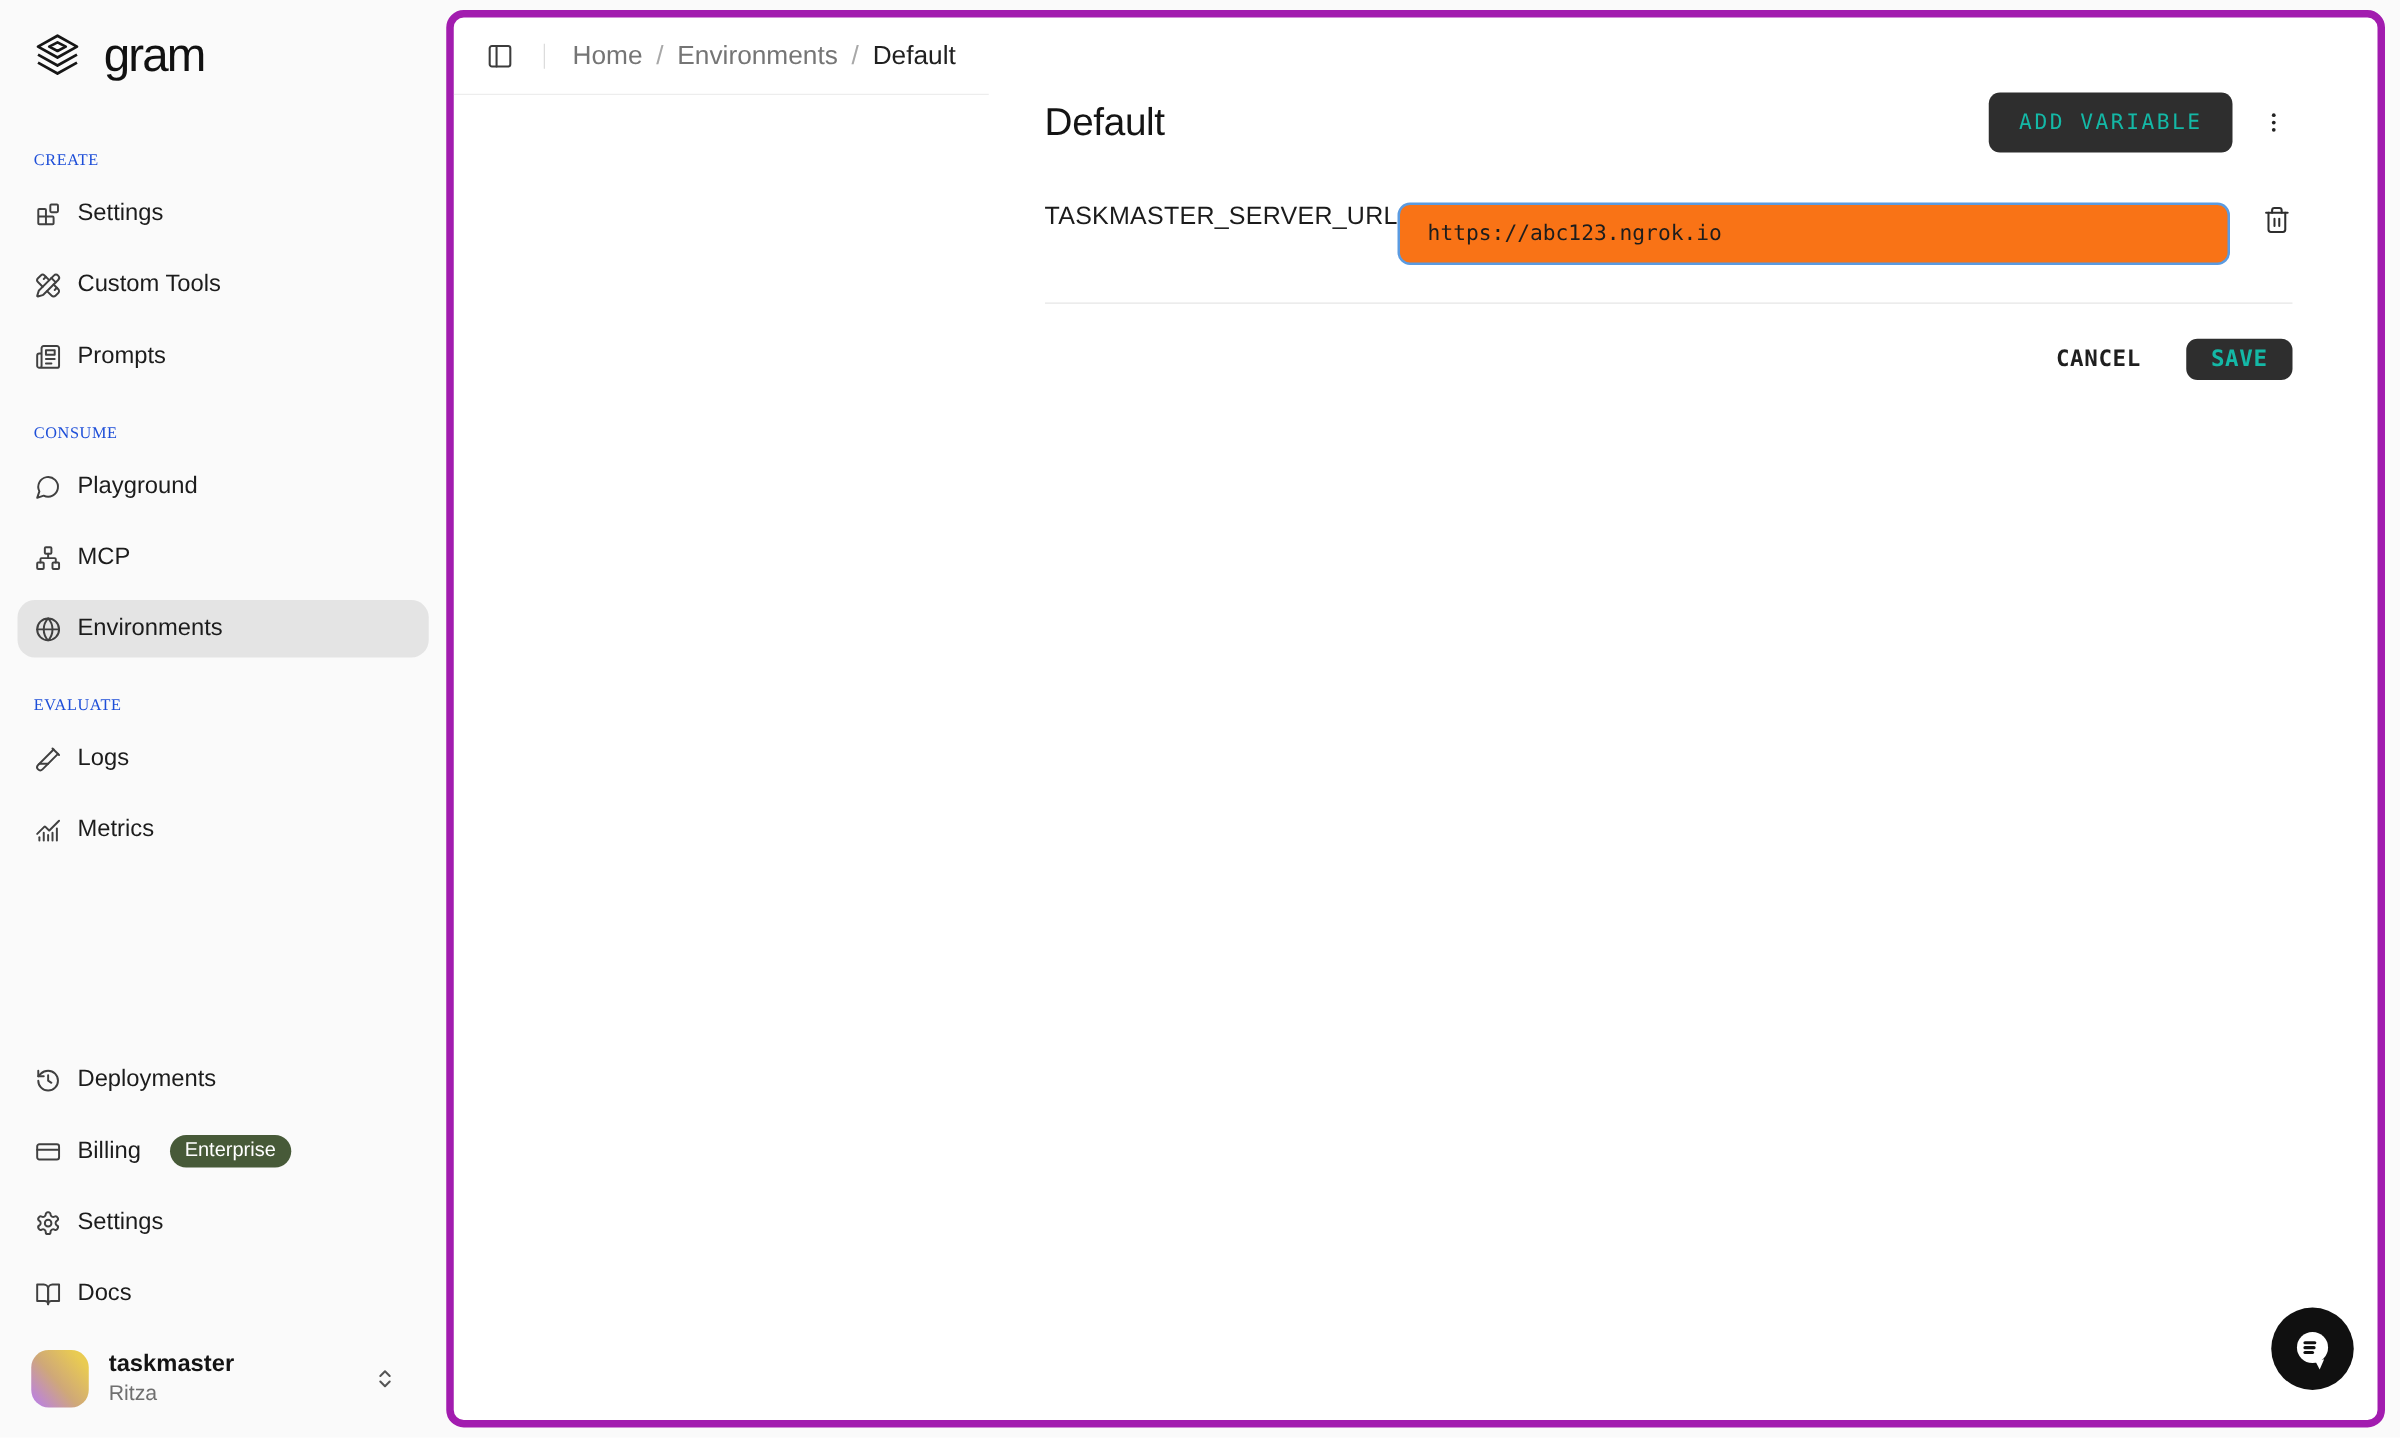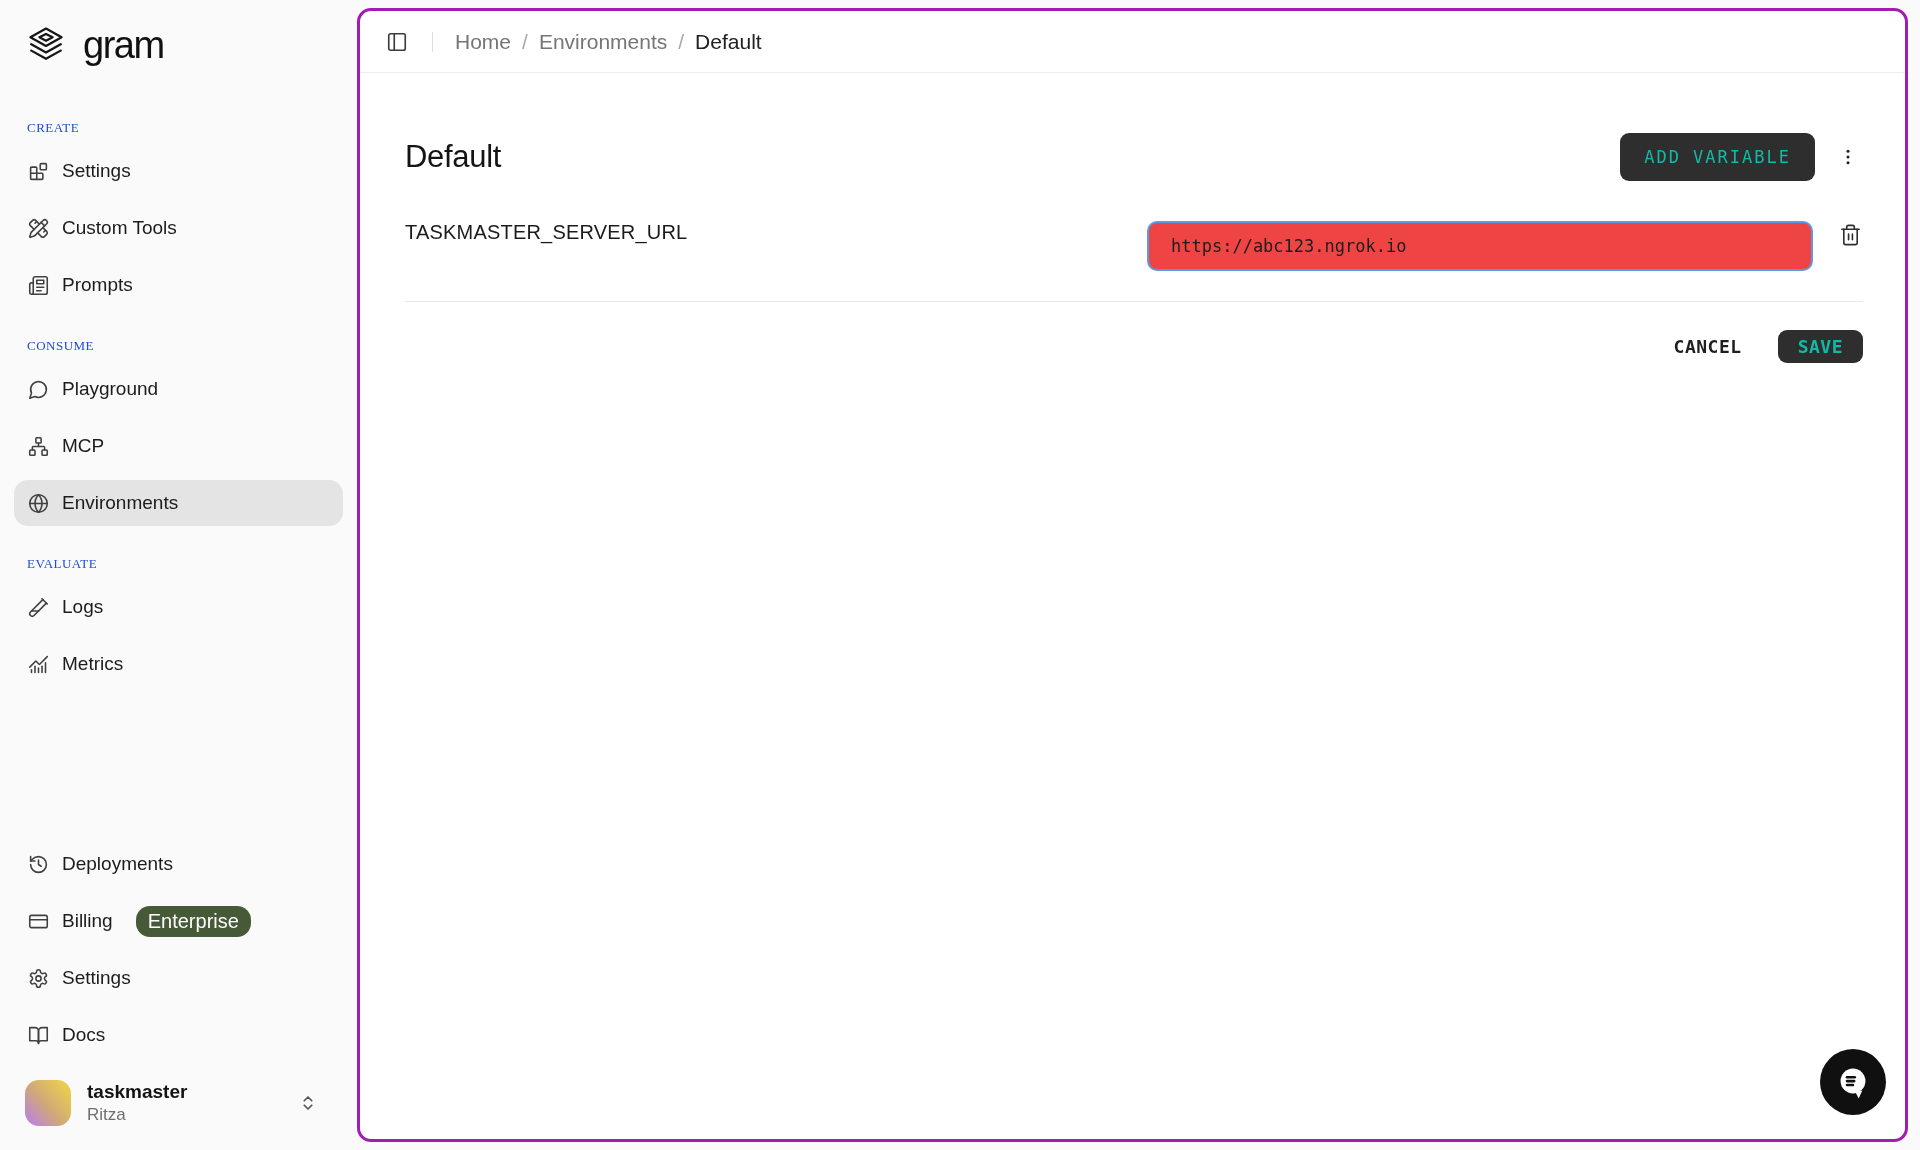--- a/index.html
+++ b/index.html
@@ -35,42 +35,42 @@
     font-size:19px; color:#1c1c1c; cursor:pointer;
     margin-bottom:11px;
   }
   .nav-item:last-child { margin-bottom:0; }
   .nav-item.active { background:#e4e4e4; }
   .nav-item .icon { width:22px; height:22px; color:#404040; display:flex; align-items:center; justify-content:center; flex-shrink:0; }
   .nav-item .icon svg { width:21px; height:21px; }
 
   .nav-footer { margin-top:auto; padding:0 14px; margin-bottom:10px; }
   .badge {
-    background:#475a38; color:#fff; font-size:20px; font-weight:500;
+    background:#475a38; color:#fff; font-size:16px; font-weight:500;
     padding:3px 12px 4px; border-radius:14px; margin-left:10px; line-height:1.2;
   }
   .user-row {
     display:flex; align-items:center; gap:16px;
     padding:12px 40px 24px 25px; cursor:pointer;
   }
   .avatar {
     width:46px; height:46px; border-radius:14px; flex-shrink:0;
     background:linear-gradient(50deg, #bd85d8 10%, #cfa878 45%, #e9cb52 85%);
   }
   .user-meta { flex:1; display:flex; flex-direction:column; gap:2px; }
   .user-name { font-size:19px; font-weight:600; color:#141414; }
   .user-org { font-size:17px; color:#6f6f6f; }
   .chevrons { width:18px; height:18px; color:#555; }
 
   
   .main-wrap { flex:1; padding:8px 12px 8px 0; min-width:0; }
   .card {
     height:100%; background:#fff;
-    border:3px solid #a21caf; border-radius:14px;
-    display:flex; flex-direction:column; overflow:hidden; position:relative;
+    border:6px solid #a21caf; border-radius:14px;
+    display:flex; overflow:hidden; position:relative;
   }
   .card-header {
     height:62px; flex-shrink:0;
     display:flex; align-items:center;
     padding:0 26px; border-bottom:1px solid #ededed;
   }
   .panel-toggle { width:22px; height:22px; color:#3c3c3c; cursor:pointer; display:flex; align-items:center; }
   .hdr-sep { width:1px; height:20px; background:#dcdcdc; margin:0 22px 0 24px; }
   .breadcrumb { display:flex; align-items:center; gap:11px; font-size:21px; }
   .crumb { color:#757575; cursor:pointer; }
@@ -90,21 +90,21 @@
   .btn-add { font-size:17px; letter-spacing:2px; height:48px; padding:0 24px; }
   .kebab-btn { background:none; border:none; cursor:pointer; width:30px; height:36px; display:flex; align-items:center; justify-content:center; }
 
   .var-row { display:flex; align-items:flex-start; margin-top:40px; }
   .var-name { flex:1; font-size:20px; font-weight:500; color:#1b1b1b; letter-spacing:0.2px; }
   .var-input {
     width:666px; height:50px;
     border:2px solid #5b9be1; border-radius:10px;
     padding:0 22px; outline:none;
     font-family:"DejaVu Sans Mono","Liberation Mono",monospace;
-    font-size:17px; color:#1d1d1d; background:#ef4444;
+    font-size:17px; color:#1d1d1d; background:#f97316;
   }
   .trash-btn { background:none; border:none; cursor:pointer; margin-left:24px; width:26px; height:28px; color:#2e2e2e; display:flex; align-items:center; justify-content:center; }
 
   .divider { border-top:1px solid #e6e6e6; margin-top:30px; }
 
   .actions-row { display:flex; justify-content:flex-end; align-items:center; gap:36px; margin-top:28px; }
   .btn-cancel {
     background:none; border:none; cursor:pointer;
     font-family:"DejaVu Sans Mono","Liberation Mono",monospace;
     font-size:18px; font-weight:700; letter-spacing:0.5px; color:#1f1f1f;

